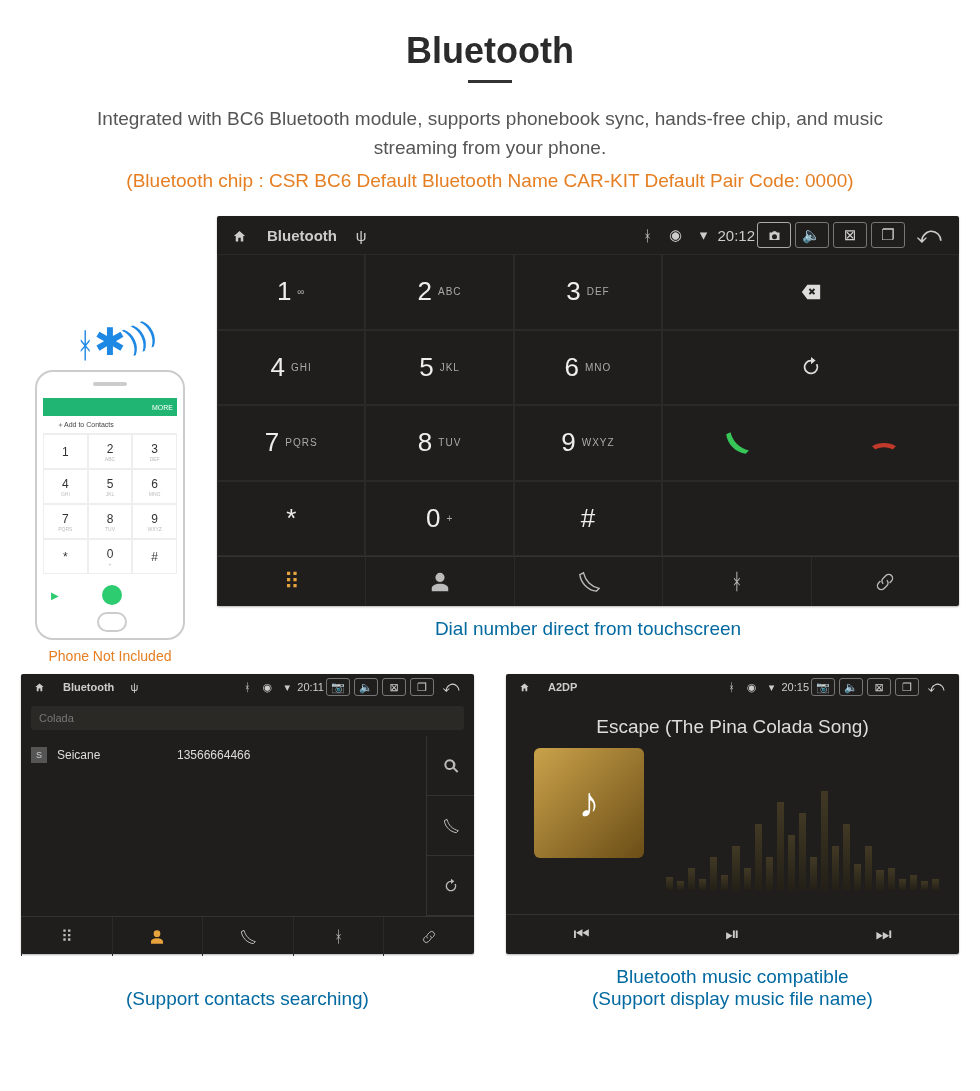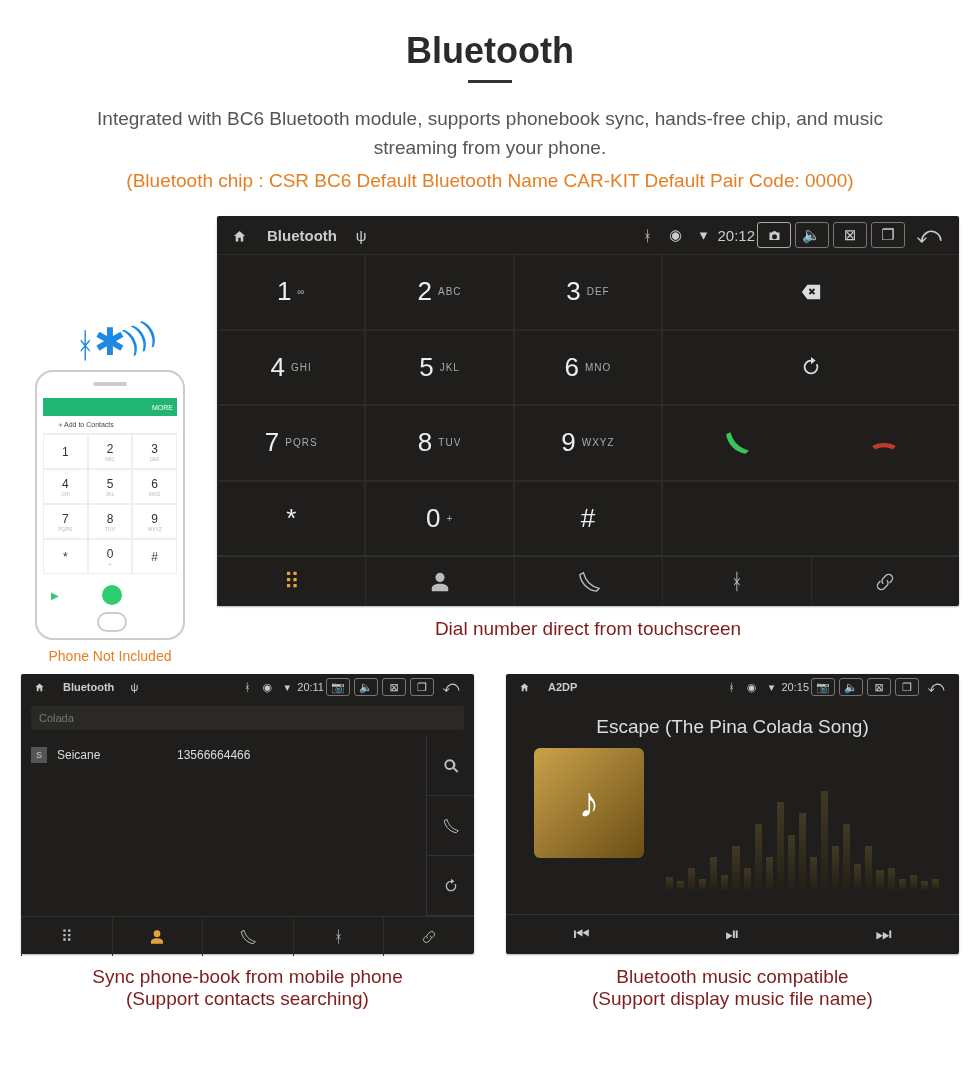--- a/index.html
+++ b/index.html
@@ -52,21 +52,21 @@
 .actions{width:40%;display:grid;grid-template-rows:1fr 1fr 1fr 1fr}
 .act{border:1px solid #2b2a27;display:flex;align-items:center;justify-content:center;font-size:22px}
 .act.empty{color:transparent}
 .call{color:#37c759;font-size:26px}
 .end{color:#c0392b;font-size:26px}
 .bottom-nav{height:50px;display:flex;border-top:1px solid #333}
 .bottom-nav .bn{flex:1;display:flex;align-items:center;justify-content:center;color:#bbb;font-size:22px;border-left:1px solid #2b2a27}
 .bottom-nav .bn.active{color:#e6a23c}
 
 
-.panel-cap{text-align:center;font-size:19px;color:#7f1d1d;margin:12px 0 24px}
+.panel-cap{text-align:center;font-size:19px;color:#0369a1;margin:12px 0 24px}
 
 
 .row-two{display:flex;gap:32px;padding:0 6px}
 .small-col{flex:1}
 .small{height:280px}
 .small .statusbar{height:26px;font-size:11px}
 .small .statusbar .sb-title{font-size:11px}
 .small .sb-icon{width:20px;font-size:11px}
 .small .sb-icon.box{width:24px;height:18px}
 
@@ -334,21 +334,21 @@
           </div>
         <div class="bn">ᚼ</div>
         <div class="bn">
             <svg viewBox="0 0 24 24">
               <path d="M10 14a4 4 0 010-6l3-3a4 4 0 116 6l-2 2M14 10a4 4 0 010 6l-3 3a4 4 0 11-6-6l2-2" fill="none" stroke="currentColor" stroke-width="1.5"></path>
             </svg>
           </div>
       </div>
     </div>
     <div class="panel-cap">
-      <span>Sync phone-book from mobile phone</span><br>
+      <br>
       <span>(Support contacts searching)</span>
     </div>
   </div>
 
   <div class="small-col">
     <div class="panel small">
       <div class="statusbar">
         <span class="sb-icon"><svg viewBox="0 0 24 24">
               <path d="M12 3l9 8h-3v9h-4v-6h-4v6H6v-9H3z"></path>
             </svg></span>

